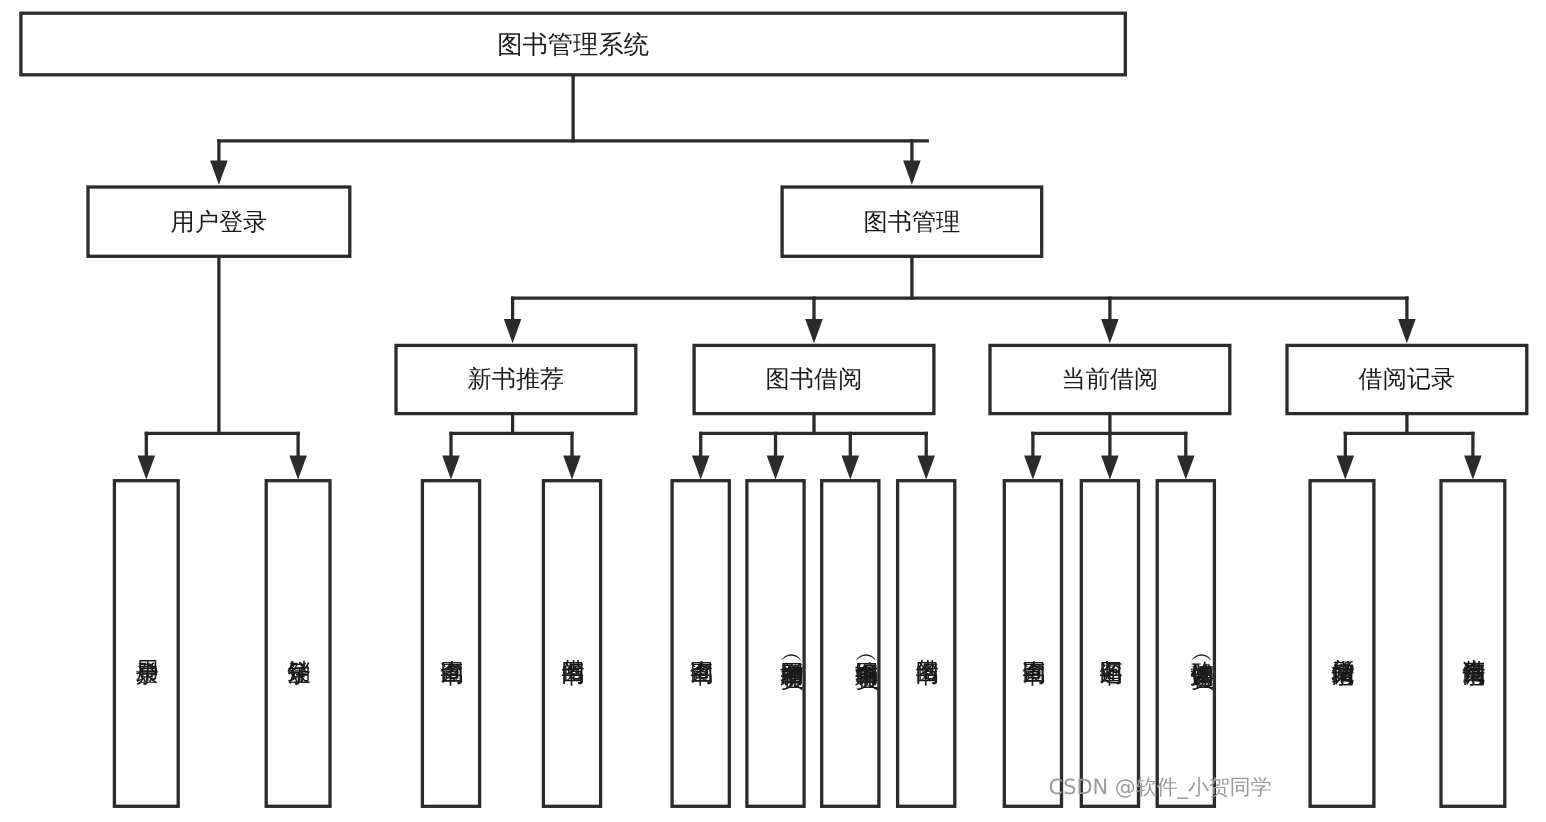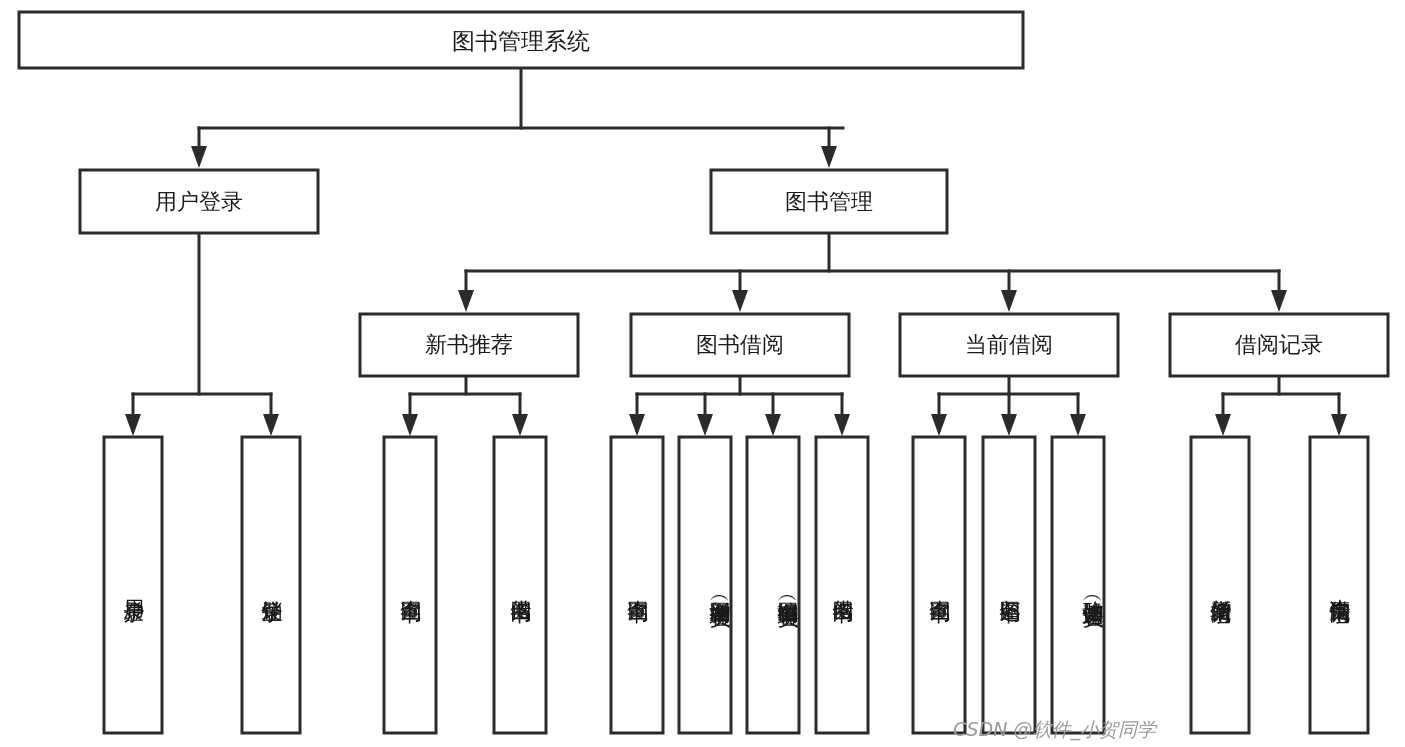--- a/index.html
+++ b/index.html
@@ -75,27 +75,26 @@
     justify-content: center;
   }
   .vlabel.top {
     display: flex;
     align-items: flex-start;
     justify-content: center;
   }
   #watermark {
     position: absolute;
     right: 12px;
-    bottom: 4px;
+    bottom: 18px;
     font-family: "DejaVu Sans", "Liberation Sans", sans-serif;
     font-size: 19px;
     color: #9a9a9a;
     white-space: nowrap;
     pointer-events: none;
-    font-style: italic;
   }
 </style>
 </head>
 <body>
 
 <div id="diagram-root">
 
   <svg id="tree-svg" viewBox="0 0 1405 747">
     <defs>
       <marker id="arrow" viewBox="0 0 12 14" refX="6" refY="13" markerWidth="12" markerHeight="14" orient="auto-start-reverse">

